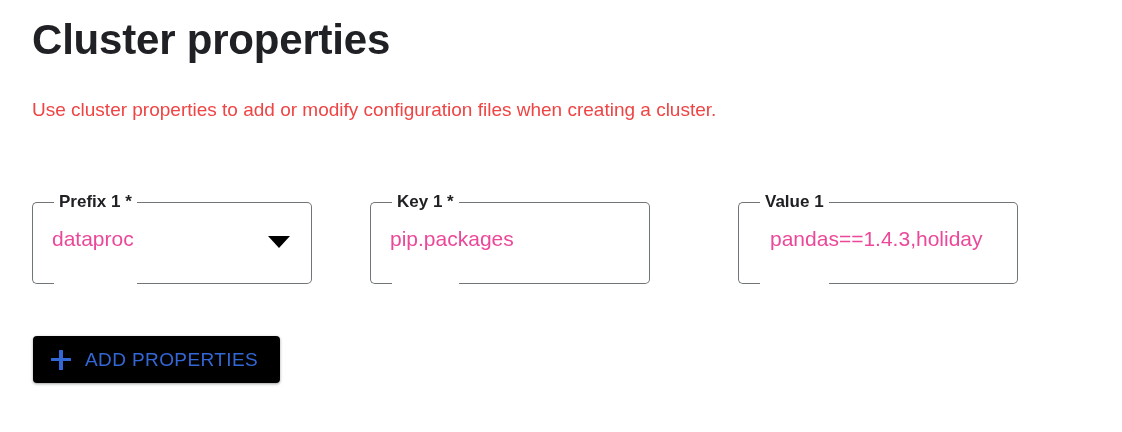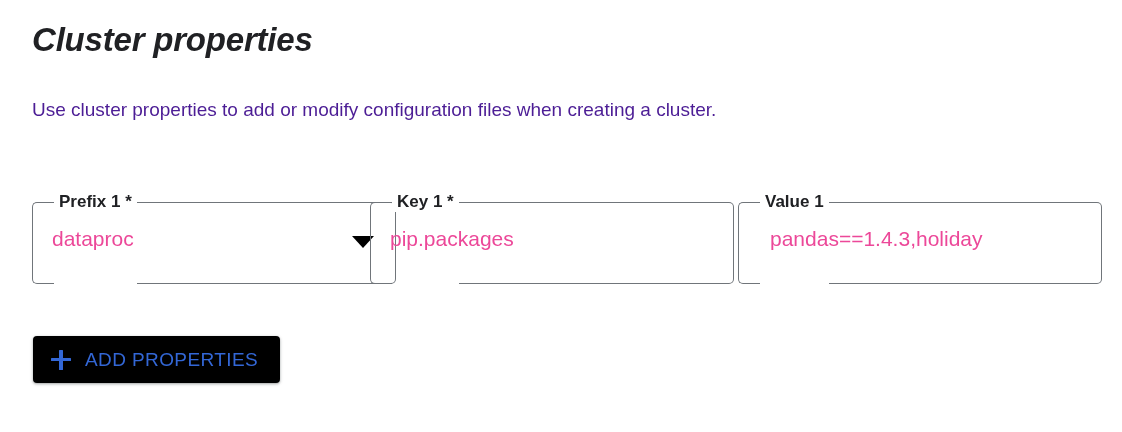--- a/index.html
+++ b/index.html
@@ -15,52 +15,51 @@
     font-family: "Liberation Sans", sans-serif;
     color: #202124;
     -webkit-font-smoothing: antialiased;
   }
 
   
   .page-title {
     position: absolute;
     left: 32px;
     top: 18px;
-    font-size: 33px;
+    font-size: 42px;
     line-height: 44px;
     font-weight: 700;
     letter-spacing: -0.2px;
     color: #202124;
     white-space: nowrap;
-    font-style: italic;
   }
   .page-desc {
     position: absolute;
     left: 32px;
     top: 96px;
     font-size: 19px;
     line-height: 28px;
     font-weight: 400;
-    color: #4c1d95;
+    color: #ef4444;
     white-space: nowrap;
   }
 
   
   .field-row {
     position: absolute;
     left: 32px;
     top: 202px;
     width: 1060px;
     height: 84px;
   }
 
   .field {
     position: absolute;
     top: 0;
-    width: 364px;
+    width: 280px;
     height: 82px;
     box-sizing: border-box;
   }
   .field.f1 { left: 0px; }
   .field.f2 { left: 338px; }
   .field.f3 { left: 706px; }
 
   
   .outline {
     position: absolute;

